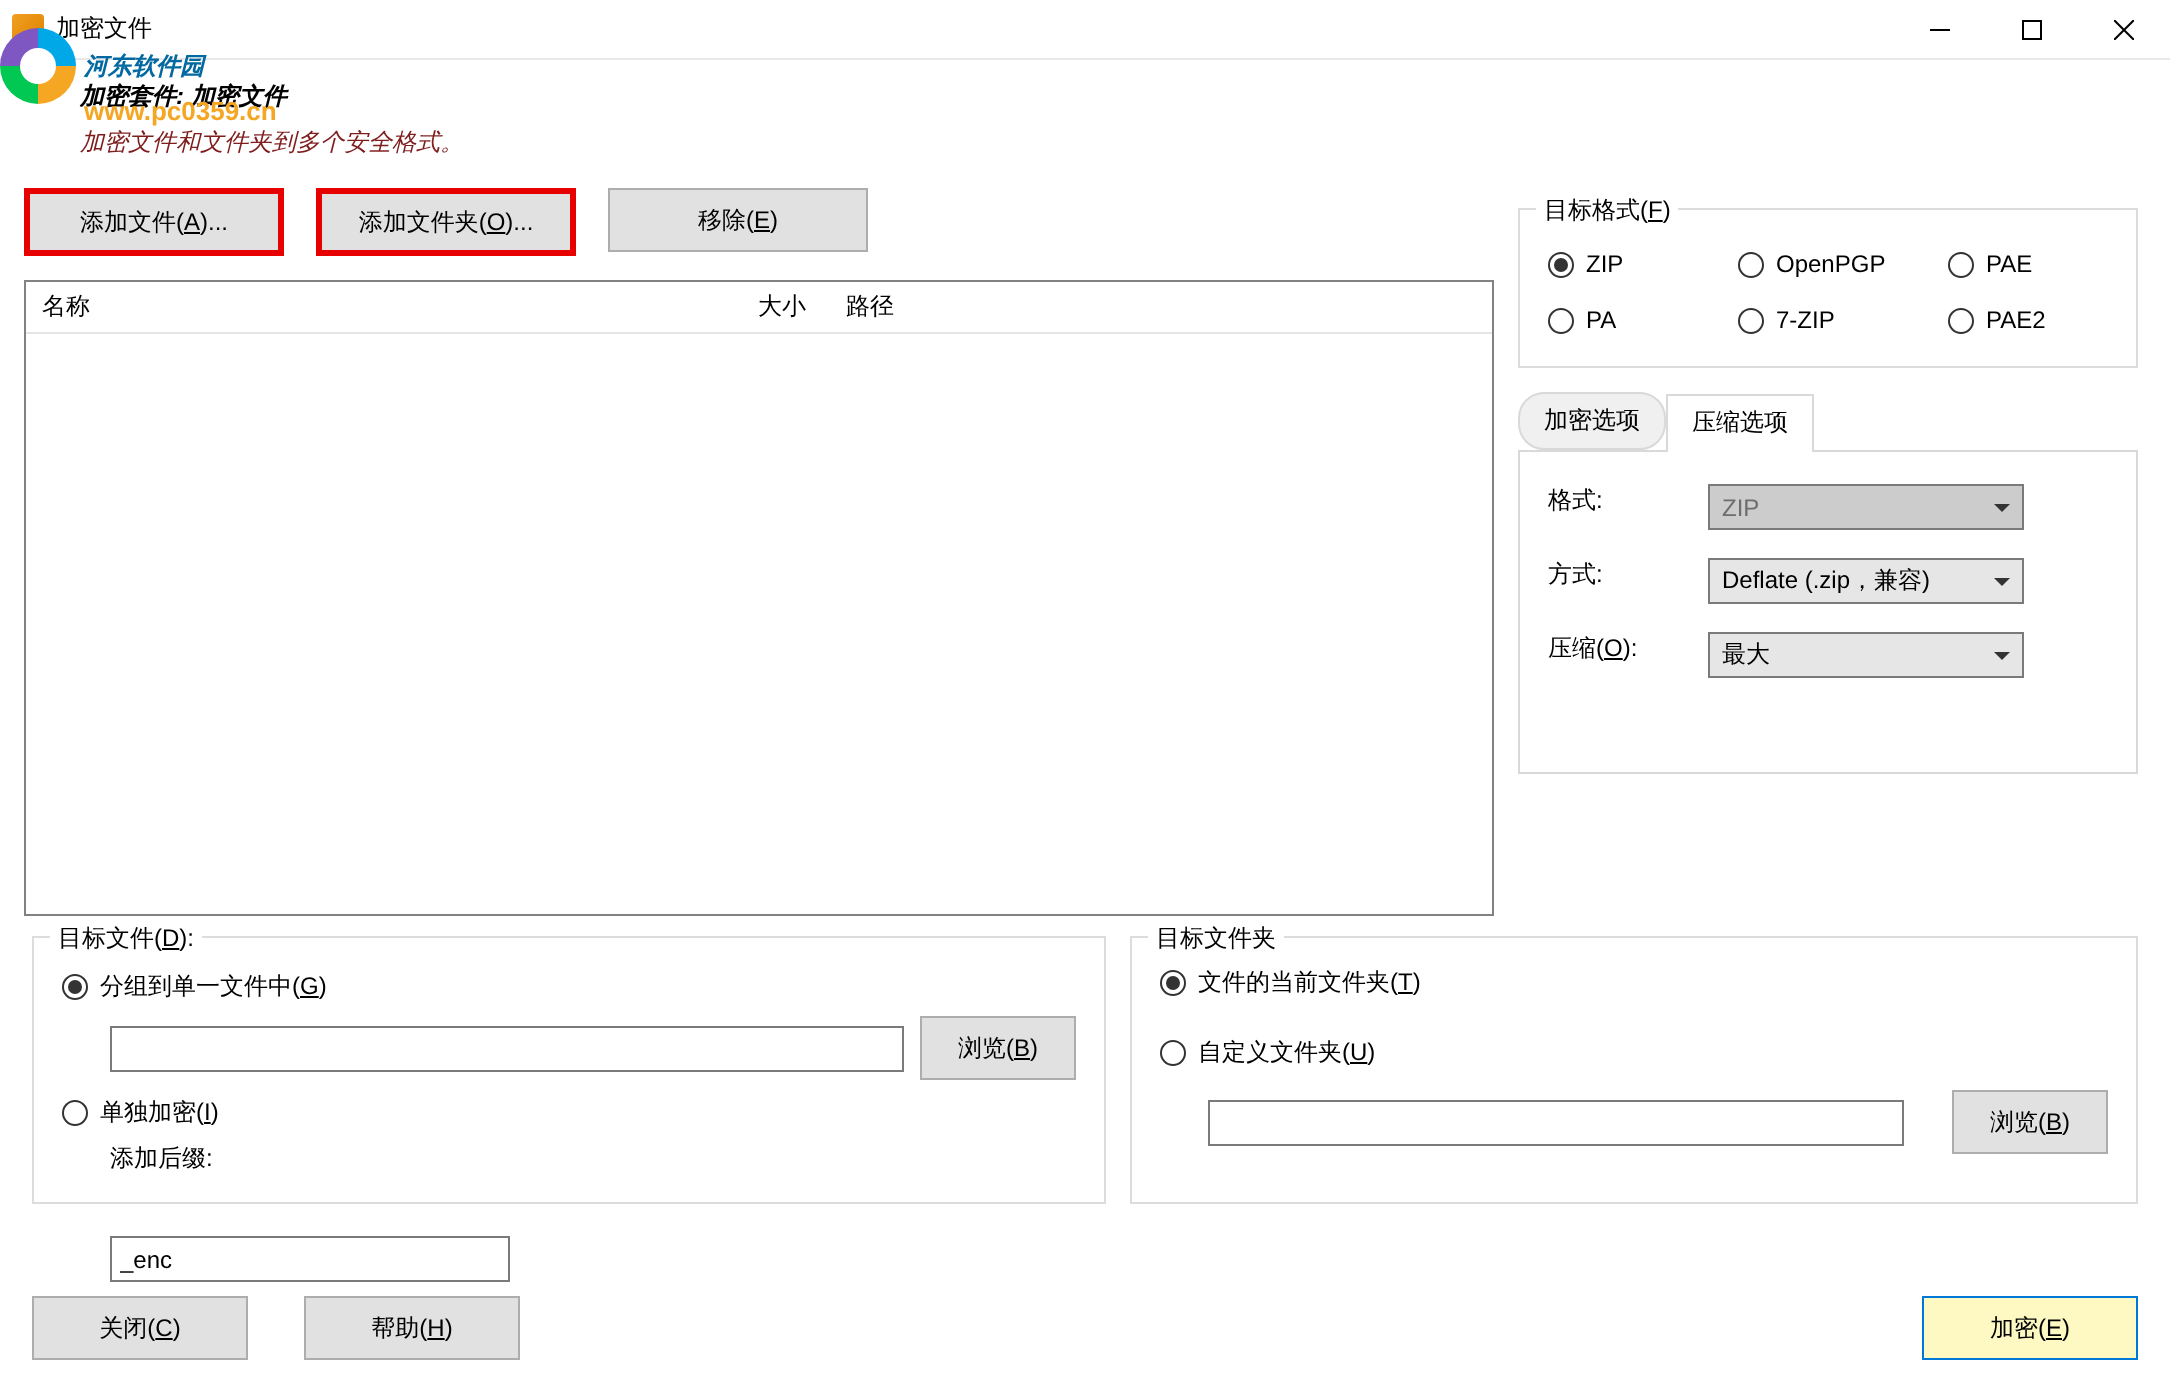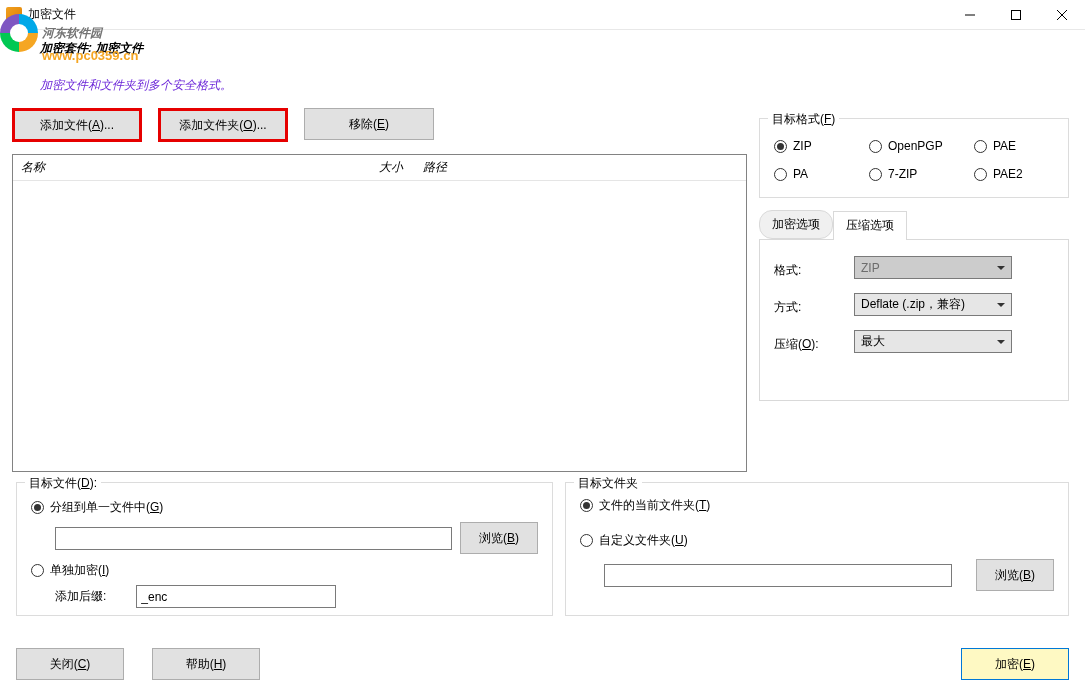--- a/index.html
+++ b/index.html
@@ -7,45 +7,45 @@
 
 
 .titlebar { height: 30px; display: flex; align-items: center; border-bottom: 1px solid #e8e8e8; background: #fff; }
 .titlebar .icon { width: 16px; height: 16px; margin: 0 6px; background: linear-gradient(135deg, #f0a020, #e08000); border-radius: 2px; }
 .titlebar .title { flex: 1; color: #000; }
 .titlebar .winbtn { width: 46px; height: 30px; display: flex; align-items: center; justify-content: center; }
 .titlebar .winbtn svg { width: 10px; height: 10px; }
 
 
 .watermark { position: absolute; left: 0; top: 14px; z-index: 10; pointer-events: none; }
-.watermark .wm1 { font-size: 24px; font-weight: bold; font-style: italic; color: #737373; display: flex; align-items: center; }
+.watermark .wm1 { font-size: 24px; font-weight: bold; font-style: italic; color: #0369a1; display: flex; align-items: center; }
 .watermark .wm1 .logo { width: 38px; height: 38px; border-radius: 50%; background: conic-gradient(#00a8e8 0 90deg, #f5a623 90deg 180deg, #00c853 180deg 270deg, #7e57c2 270deg 360deg); display: inline-block; margin-right: 4px; position: relative; }
 .watermark .wm1 .logo::after { content: ''; position: absolute; inset: 10px; background: #fff; border-radius: 50%; }
 .watermark .wm2 { font-size: 13px; color: #f5a623; font-weight: bold; margin-left: 42px; margin-top: -4px; }
 
 
 .headerinfo { padding: 10px 0 8px 40px; font-style: italic; }
 .headerinfo .line1 { font-weight: bold; color: #000; }
-.headerinfo .line2 { color: #6d28d9; margin-top: 20px; }
+.headerinfo .line2 { color: #7f1d1d; margin-top: 6px; }
 
 
 .main { display: flex; padding: 6px 16px 0 12px; gap: 12px; }
 .leftcol { flex: 1; }
 .rightcol { width: 310px; }
 
 
 .toolbar { display: flex; gap: 16px; margin-bottom: 12px; }
 .btn { height: 32px; padding: 0 18px; background: #e1e1e1; border: 1px solid #adadad; display: inline-flex; align-items: center; justify-content: center; cursor: default; color: #000; }
 .btn.hl { border: 3px solid #e60000; background: #e1e1e1; height: 34px; }
 .btn.wide { min-width: 130px; }
 
 
 .table { border: 1px solid #828282; height: 318px; background: #fff; }
 .table .thead { display: flex; background: #fff; border-bottom: 1px solid #e5e5e5; }
-.table .th { padding: 4px 8px; text-align: left; color: #000; font-style: italic; }
+.table .th { padding: 4px 8px; text-align: left; color: #000; }
 .table .th.c1 { width: 340px; }
 .table .th.c2 { width: 58px; text-align: right; }
 .table .th.c3 { flex: 1; padding-left: 12px; }
 
 
 .fieldset { border: 1px solid #dcdcdc; padding: 10px 14px 14px 14px; margin-top: 10px; position: relative; }
 .fieldset .legend { position: absolute; top: -8px; left: 8px; background: #fff; padding: 0 4px; color: #000; }
 .fieldset.dest { height: 134px; }
 
 
@@ -64,31 +64,31 @@
 
 .select { height: 23px; border: 1px solid #7a7a7a; background: #e6e6e6; display: flex; align-items: center; padding: 0 6px; position: relative; width: 158px; color: #000; }
 .select.disabled { color: #6d6d6d; background: #ccc; }
 .select::after { content: ''; position: absolute; right: 6px; top: 50%; transform: translateY(-50%); border-left: 4px solid transparent; border-right: 4px solid transparent; border-top: 4px solid #333; }
 
 
 .tabs { display: flex; margin-top: 12px; }
 .tab { padding: 5px 12px; border: 1px solid #d9d9d9; border-bottom: none; background: #fff; color: #000; position: relative; top: 1px; }
 .tab.inactive { background: #f0f0f0; border-bottom: 1px solid #d9d9d9; top: 0; border-radius: 13px; }
 .tabbody { border: 1px solid #d9d9d9; padding: 16px 14px; height: 162px; }
-.tabrow { display: flex; align-items: flex-end; margin-bottom: 14px; }
+.tabrow { display: flex; align-items: flex-start; margin-bottom: 14px; }
 .tabrow .lbl { width: 80px; color: #000; }
 
 
 .bottomrow { display: flex; padding: 0 16px; gap: 12px; }
 .bottomrow .leftfs { flex: 1; }
 .bottomrow .rightfs { width: 504px; }
 
 .dest-inner1 { display: flex; align-items: center; margin: 6px 0 6px 24px; gap: 8px; }
 .dest-inner1 .textinput { flex: 1; }
-.suffix-row { display: flex; align-items: center; margin-left: 24px; margin-top: 4px; gap: 30px; }
+.suffix-row { display: flex; align-items: flex-start; margin-left: 24px; margin-top: 4px; gap: 30px; flex-direction: column; }
 .suffix-row .textinput { width: 200px; }
 
 .folder-inner { display: flex; align-items: center; margin: 10px 0 0 24px; gap: 24px; }
 .folder-inner .textinput { flex: 1; }
 
 
 .footer { position: absolute; bottom: 12px; left: 16px; right: 16px; display: flex; gap: 28px; }
 .footer .spacer { flex: 1; }
 .footer .btn.primary { border: 1px solid #0078d7; min-width: 108px; background: #fef9c3; }
 .footer .btn { min-width: 108px; }

